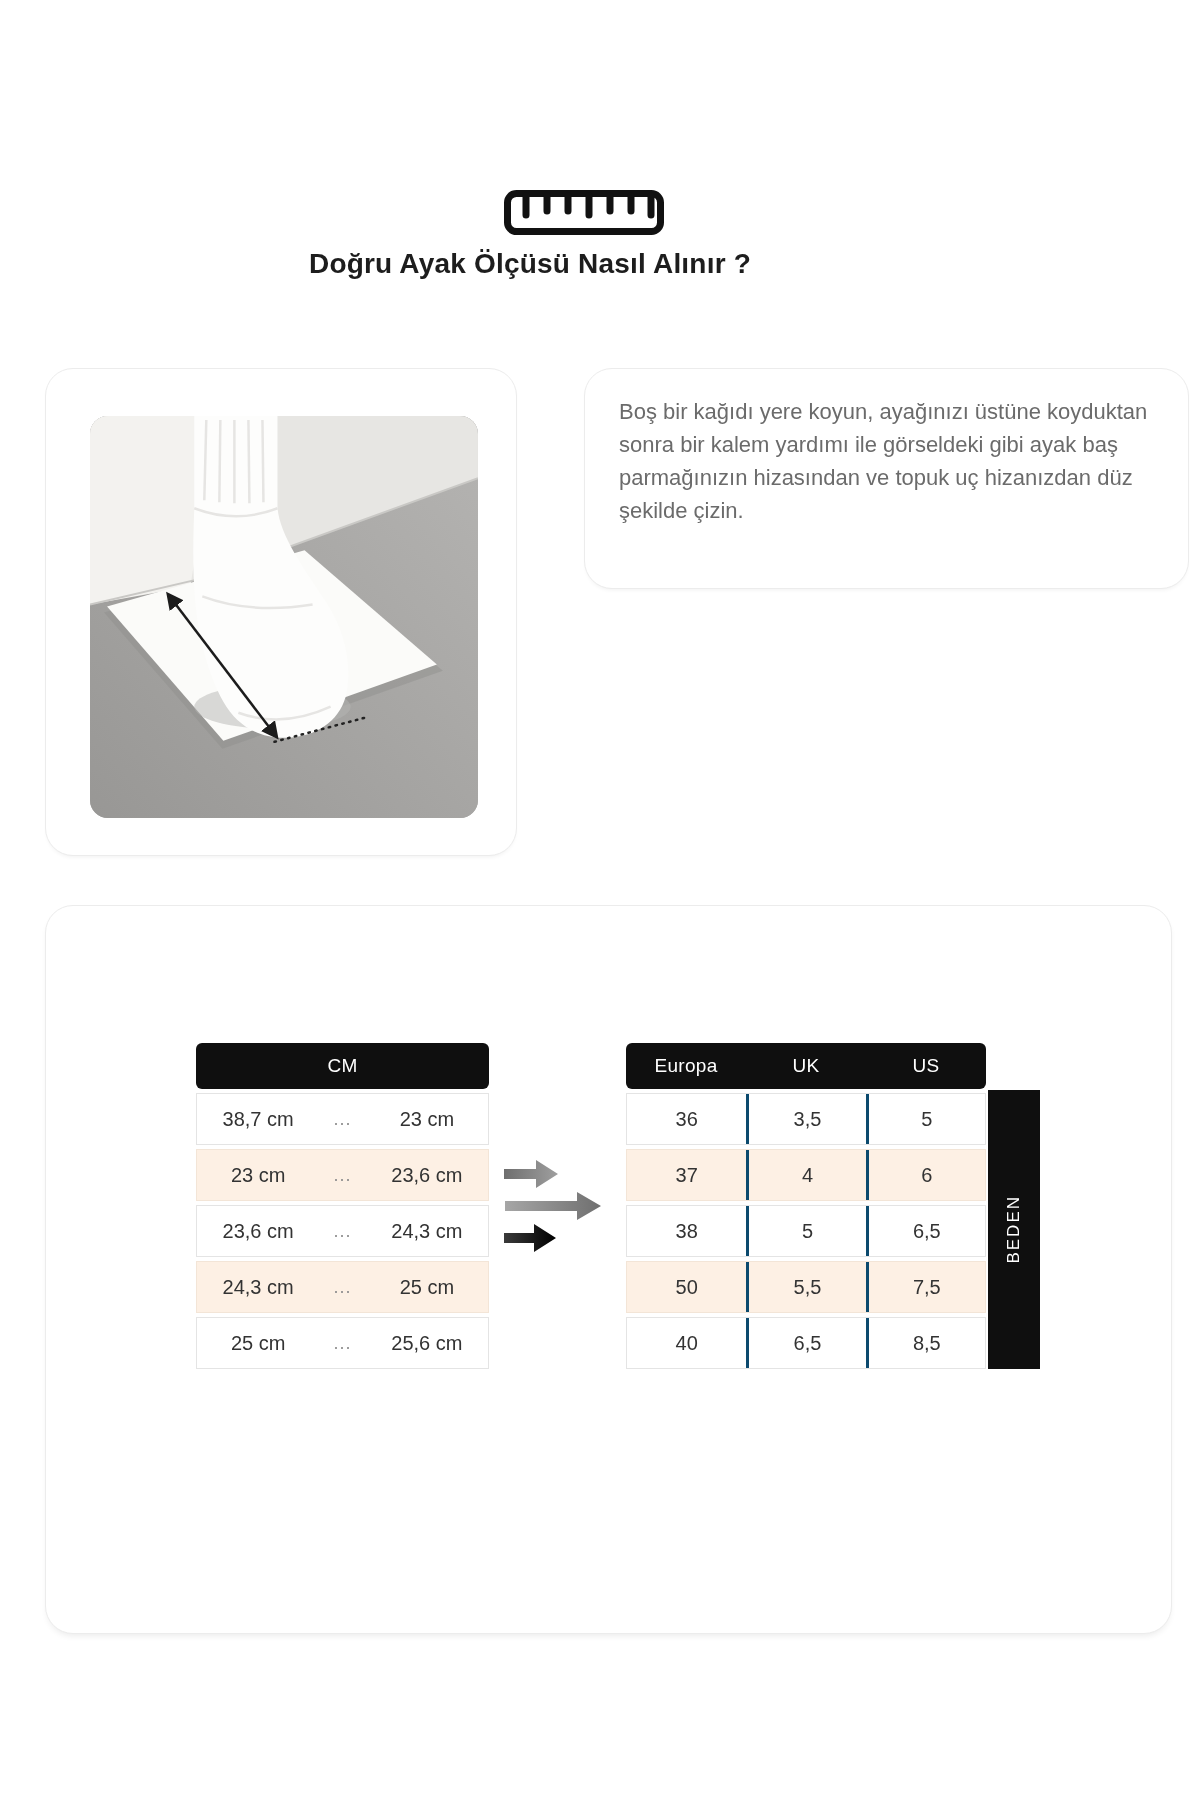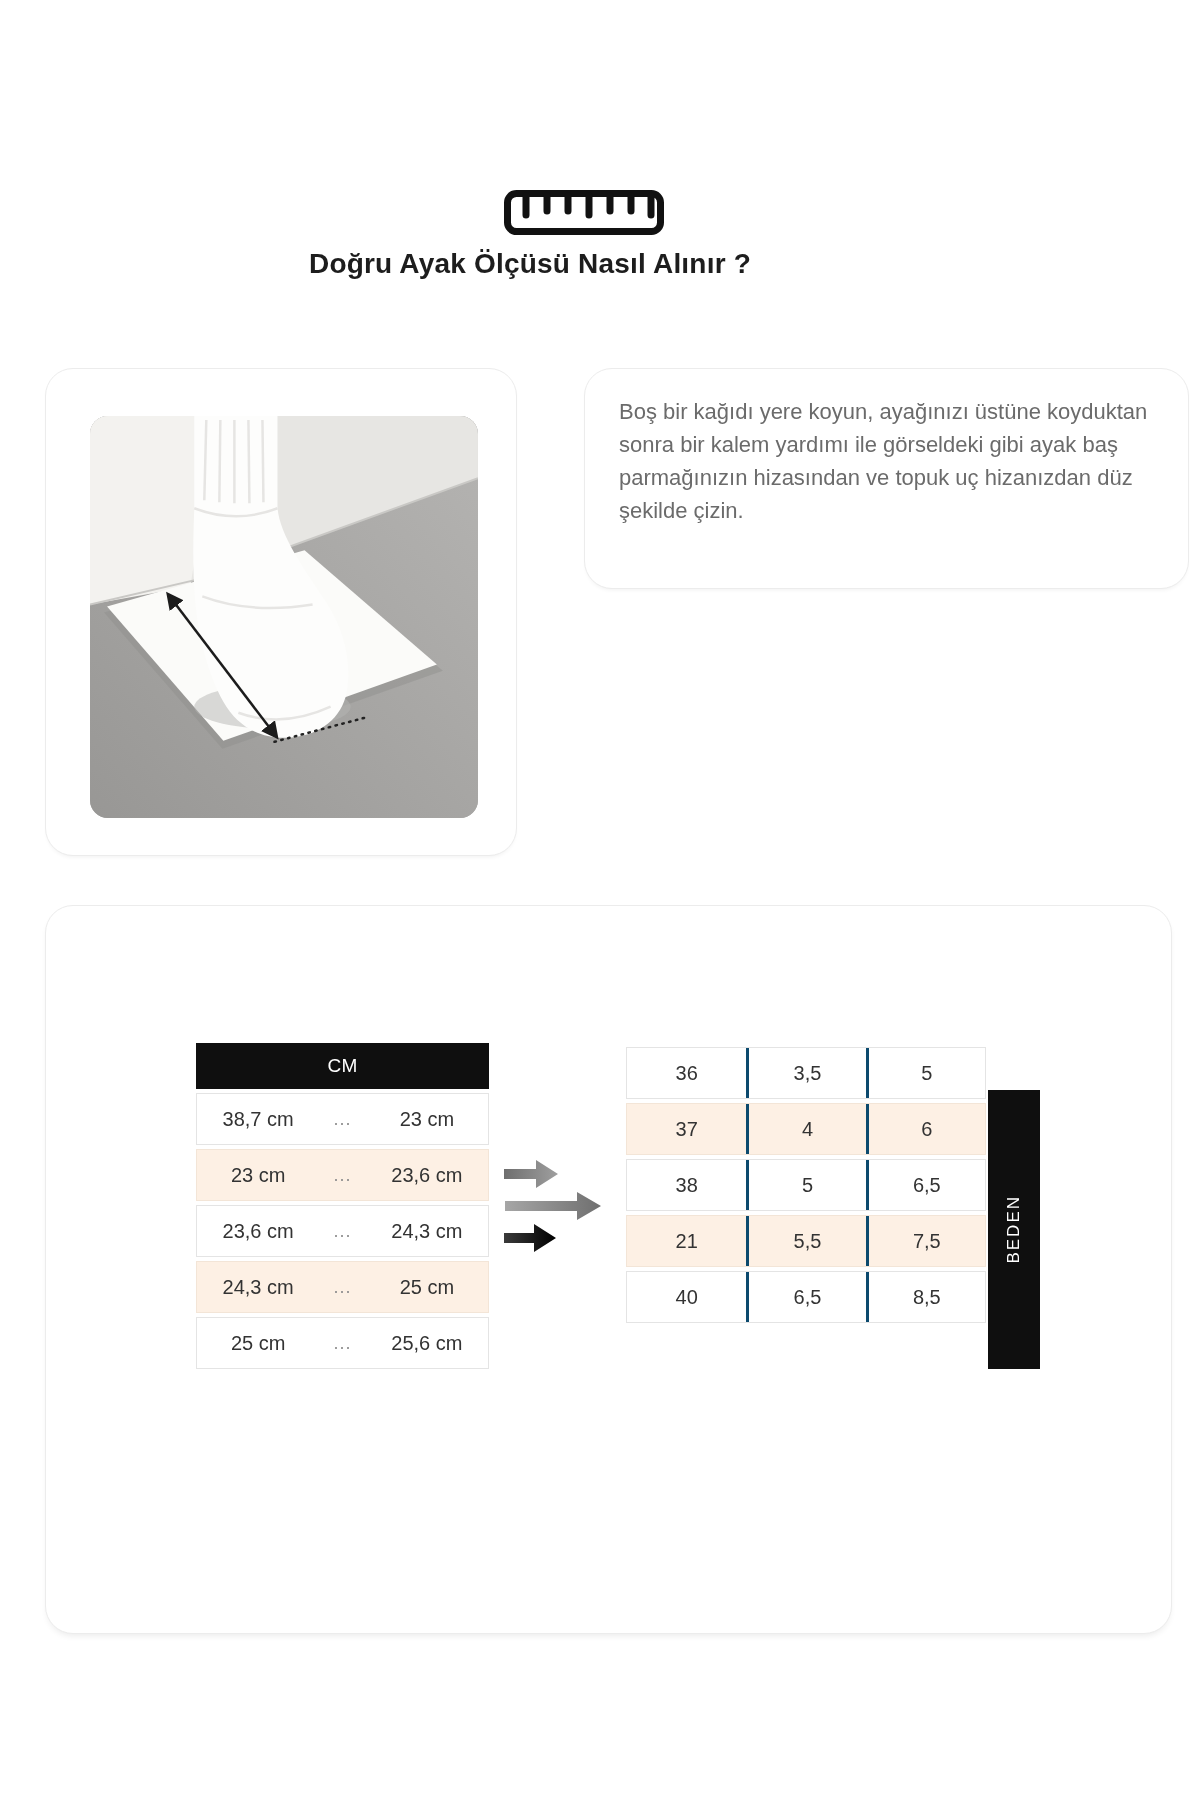--- a/index.html
+++ b/index.html
@@ -34,21 +34,21 @@
   
   .table-card{left:45px;top:905px;width:1125px;height:727px;box-shadow:0 4px 6px -2px rgba(0,0,0,.08);}
   .title2{
     margin:32px 0 0 0;text-align:center;
     font-size:28px;font-weight:700;color:#1d1d1d;letter-spacing:.2px;
   }
   .cm-table{position:absolute;left:150px;top:137px;width:293px;}
   .size-table{position:absolute;left:580px;top:137px;width:360px;}
   .thead{
     height:46px;background:#0f0f0f;color:#ffffff;font-size:19px;
-    display:flex;align-items:center;justify-content:center;letter-spacing:.3px;
+    display:flex;align-items:center;justify-content:center;letter-spacing:.3px;border-radius:6px;
   }
   .thead.cols3 span{width:33.333%;text-align:center;}
   .trow{
     box-sizing:border-box;height:52px;margin-top:4px;background:#fff;
     border:1px solid #e4e4e4;display:flex;align-items:center;
     font-size:20px;color:#333333;
   }
   .trow.alt{background:#fdf0e4;border-color:#f3e5d7;}
   .cm-row .c1,.cm-row .c3{width:42%;text-align:center;}
   .cm-row .c2{width:16%;text-align:center;color:#8f8f8f;font-size:18px;letter-spacing:1px;}
@@ -190,38 +190,43 @@
               <stop offset="1" stop-color="#000000"></stop>
           </linearGradient>
         </defs>
         <path d="M8,11 H40 V2 L62,16 L40,30 V21 H8 Z" fill="url(#g1)"></path>
         <path d="M9,43 H81 V34 L105,48 L81,62 V53 H9 Z" fill="url(#g2)"></path>
         <path d="M8,75 H38 V66 L60,80 L38,94 V85 H8 Z" fill="url(#g3)"></path>
       </svg>
     </div>
 
     <div class="size-table">
+      <div class="thead cols3">
+        <span>Europa</span>
+        <span>UK</span>
+        <span>US</span>
+      </div>
       <div id="size-body">
           <div class="trow sz-row">
             <span>36</span>
             <span>3,5</span>
             <span>5</span>
           </div>
           <div class="trow sz-row alt">
             <span>37</span>
             <span>4</span>
             <span>6</span>
           </div>
           <div class="trow sz-row">
             <span>38</span>
             <span>5</span>
             <span>6,5</span>
           </div>
           <div class="trow sz-row alt">
-            <span>21</span>
+            <span>50</span>
             <span>5,5</span>
             <span>7,5</span>
           </div>
           <div class="trow sz-row">
             <span>40</span>
             <span>6,5</span>
             <span>8,5</span>
           </div>
         </div>
     </div>

